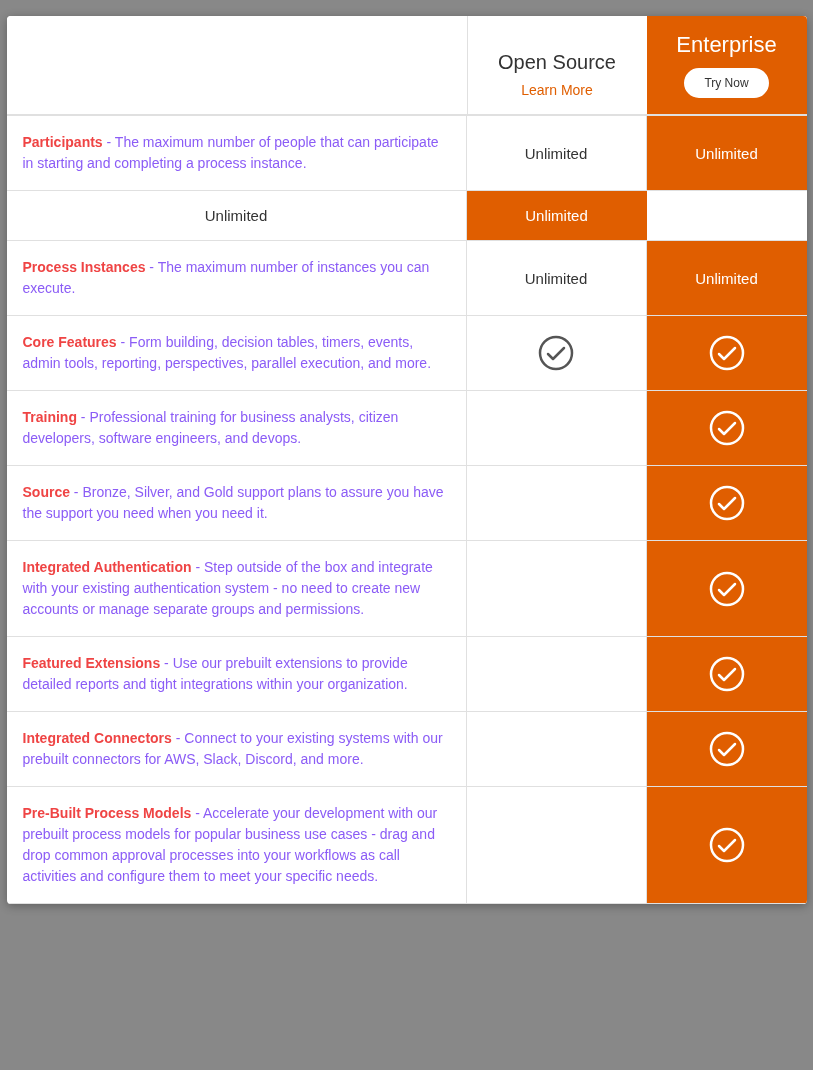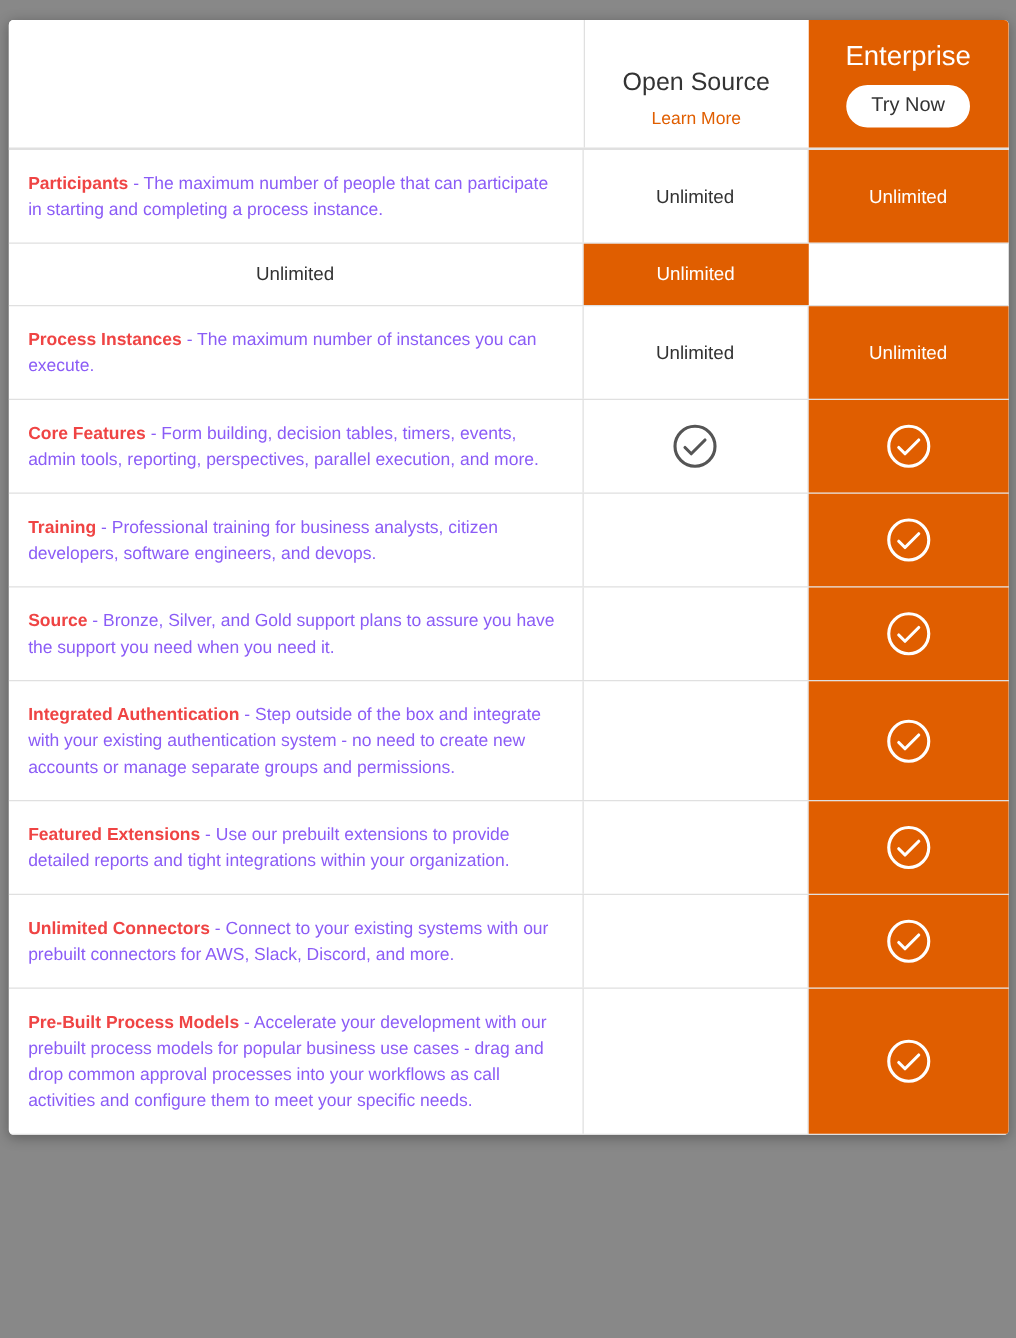--- a/index.html
+++ b/index.html
@@ -77,21 +77,21 @@
       text-decoration: none;
       cursor: pointer;
     }
 
     .try-now-btn {
       background: #fff;
       color: #333;
       border: 2px solid #fff;
       border-radius: 20px;
       padding: 6px 18px;
-      font-size: 16px;
+      font-size: 12px;
       cursor: pointer;
       font-weight: 500;
     }
 
     .data-row {
       display: grid;
       grid-template-columns: 1fr 180px 160px;
       border-bottom: 1px solid #e0e0e0;
     }
 
@@ -250,21 +250,21 @@
         <div class="feature-col"><strong>Featured Extensions</strong><span class="highlight-blue"> - Use our prebuilt extensions to provide detailed reports and tight integrations within your organization.</span></div>
         <div class="opensource-col"></div>
         <div class="enterprise-col">
           <span class="check-icon"><svg viewBox="0 0 36 36" fill="none" xmlns="http://www.w3.org/2000/svg">
       <circle cx="18" cy="18" r="16" stroke="#fff" stroke-width="2.5" fill="none"></circle>
       <polyline points="10,19 15,24 26,13" stroke="#fff" stroke-width="2.5" stroke-linecap="round" stroke-linejoin="round" fill="none"></polyline>
     </svg></span>
         </div>
       </div>
       <div class="data-row">
-        <div class="feature-col"><strong>Unlimited Connectors</strong><span class="highlight-blue"> - Connect to your existing systems with our prebuilt connectors for AWS, Slack, Discord, and more.</span></div>
+        <div class="feature-col"><strong>Integrated Connectors</strong><span class="highlight-blue"> - Connect to your existing systems with our prebuilt connectors for AWS, Slack, Discord, and more.</span></div>
         <div class="opensource-col"></div>
         <div class="enterprise-col">
           <span class="check-icon"><svg viewBox="0 0 36 36" fill="none" xmlns="http://www.w3.org/2000/svg">
       <circle cx="18" cy="18" r="16" stroke="#fff" stroke-width="2.5" fill="none"></circle>
       <polyline points="10,19 15,24 26,13" stroke="#fff" stroke-width="2.5" stroke-linecap="round" stroke-linejoin="round" fill="none"></polyline>
     </svg></span>
         </div>
       </div>
       <div class="data-row">
         <div class="feature-col"><strong>Pre-Built Process Models</strong><span class="highlight-blue"> - Accelerate your development with our prebuilt process models for popular business use cases - drag and drop common approval processes into your workflows as call activities and configure them to meet your specific needs.</span></div>

